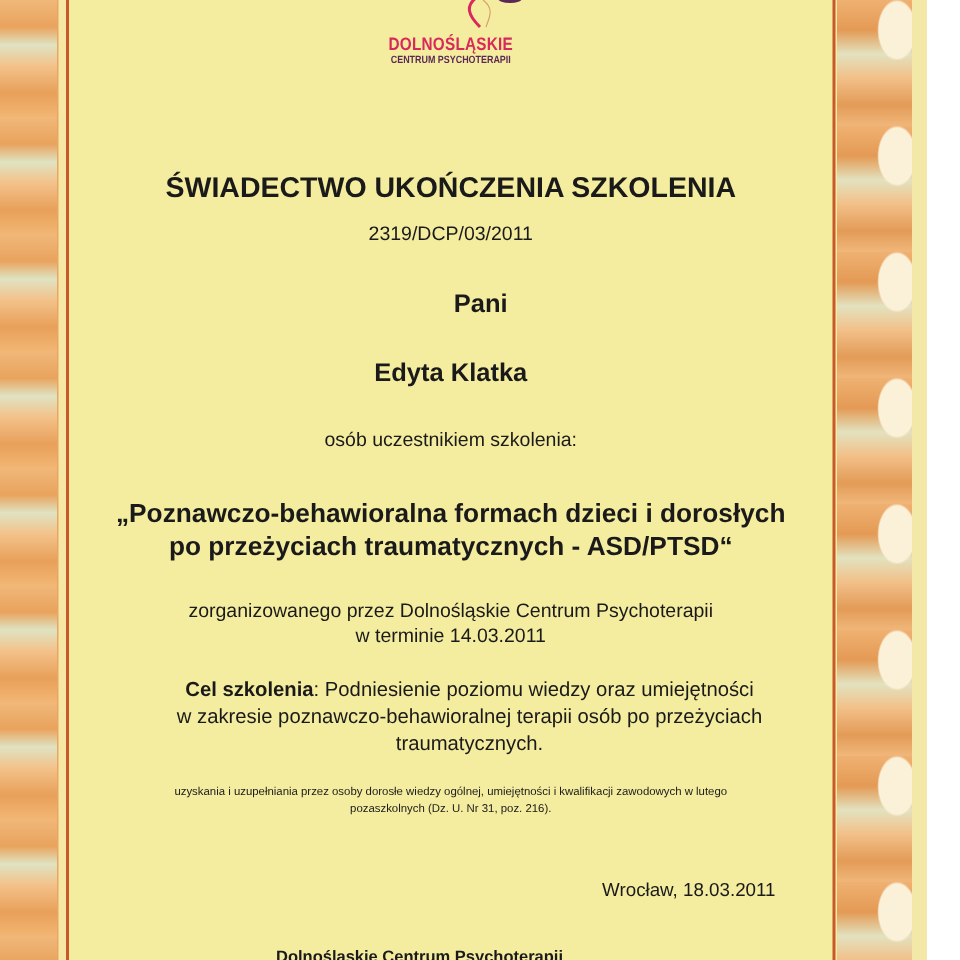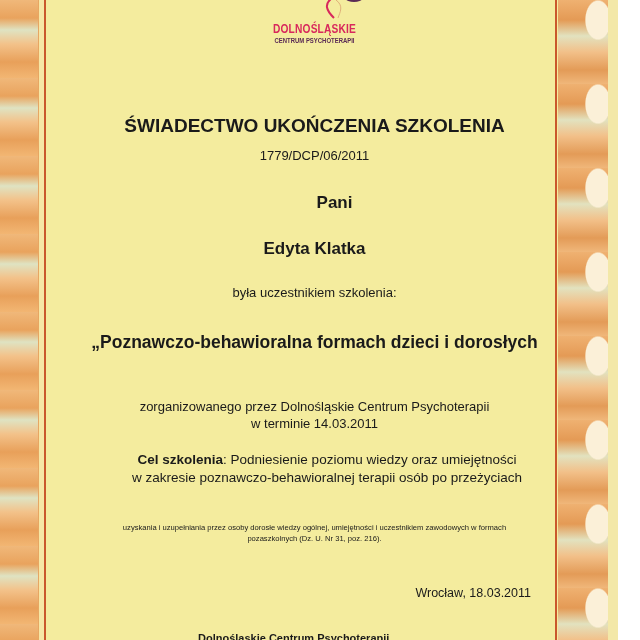--- a/index.html
+++ b/index.html
@@ -37,21 +37,21 @@
         #efb171 0px, #e49a55 20px, #e2e2bf 36px, #f2c089 52px, #e39b57 70px, #f0b77a 84px);
     background-size: 56px 84px, 56px 84px;
   }
   .line-right {
     position: absolute; left: 555px; top: 0; width: 2px; height: 640px; background: #c9582c;
   }
   .strip-right {
     position: absolute; left: 608px; top: 0; width: 10px; height: 640px; background: #f3e8a8;
   }
 
-  .content { position: absolute; left: 60px; top: 0; width: 509px; height: 532px; text-align: center; color: #1a1a1a; text-decoration: underline; }
+  .content { position: absolute; left: 46px; top: 0; width: 509px; height: 532px; text-align: center; color: #1a1a1a; text-decoration: underline; }
 
   .logo { position: absolute; left: 0; right: 0; top: 0; }
   .logo-swirl { position: absolute; left: 250px; top: -2px; width: 60px; height: 22px; }
   .logo-title {
     position: absolute; left: 0; right: 0; top: 22px;
     font-weight: bold; font-size: 12px; color: #d8285c; letter-spacing: 0.2px;
     transform: scaleX(0.85);
   }
   .logo-sub {
     position: absolute; left: 0; right: 0; top: 37px;
@@ -88,40 +88,42 @@
       <svg class="logo-swirl" viewBox="0 0 60 22">
         <path d="M22 0 C14 6, 16 12, 24 20" stroke="#d8285c" stroke-width="2" fill="none"></path>
         <path d="M26 2 C34 8, 30 14, 28 20" stroke="#d9a070" stroke-width="0.8" fill="none"></path>
         <ellipse cx="44" cy="1" rx="8" ry="3" fill="#5a2a55"></ellipse>
       </svg>
       <div class="logo-title">DOLNOŚLĄSKIE</div>
       <div class="logo-sub">CENTRUM PSYCHOTERAPII</div>
     </div>
 
     <div class="title">ŚWIADECTWO UKOŃCZENIA SZKOLENIA</div>
-    <div class="number">1779/DCP/06/2011</div>
+    <div class="number">2319/DCP/03/2011</div>
     <div class="salutation">Pani</div>
     <div class="name">Edyta Klatka</div>
-    <div class="intro">była uczestnikiem szkolenia:</div>
+    <div class="intro">osób uczestnikiem szkolenia:</div>
 
     <div class="course">
       <div>„Poznawczo-behawioralna formach dzieci i dorosłych</div>
+      <div>po przeżyciach traumatycznych - ASD/PTSD“</div>
     </div>
 
     <div class="organized">
       <div>zorganizowanego przez Dolnośląskie Centrum Psychoterapii</div>
       <div>w terminie 14.03.2011</div>
     </div>
 
     <div class="goal">
       <div><b>Cel szkolenia</b><span>: Podniesienie poziomu wiedzy oraz umiejętności</span></div>
       <div>w zakresie poznawczo-behawioralnej terapii osób po przeżyciach</div>
+      <div>traumatycznych.</div>
     </div>
 
     <div class="legal">
-      <div>uzyskania i uzupełniania przez osoby dorosłe wiedzy ogólnej, umiejętności i uczestnikiem zawodowych w formach</div>
+      <div>uzyskania i uzupełniania przez osoby dorosłe wiedzy ogólnej, umiejętności i kwalifikacji zawodowych w lutego</div>
       <div>pozaszkolnych (Dz. U. Nr 31, poz. 216).</div>
     </div>
 
     <div class="place-date">Wrocław, 18.03.2011</div>
     <div class="footer-org">Dolnośląskie Centrum Psychoterapii</div>
   </div>
 </div>
 
 </body></html>

